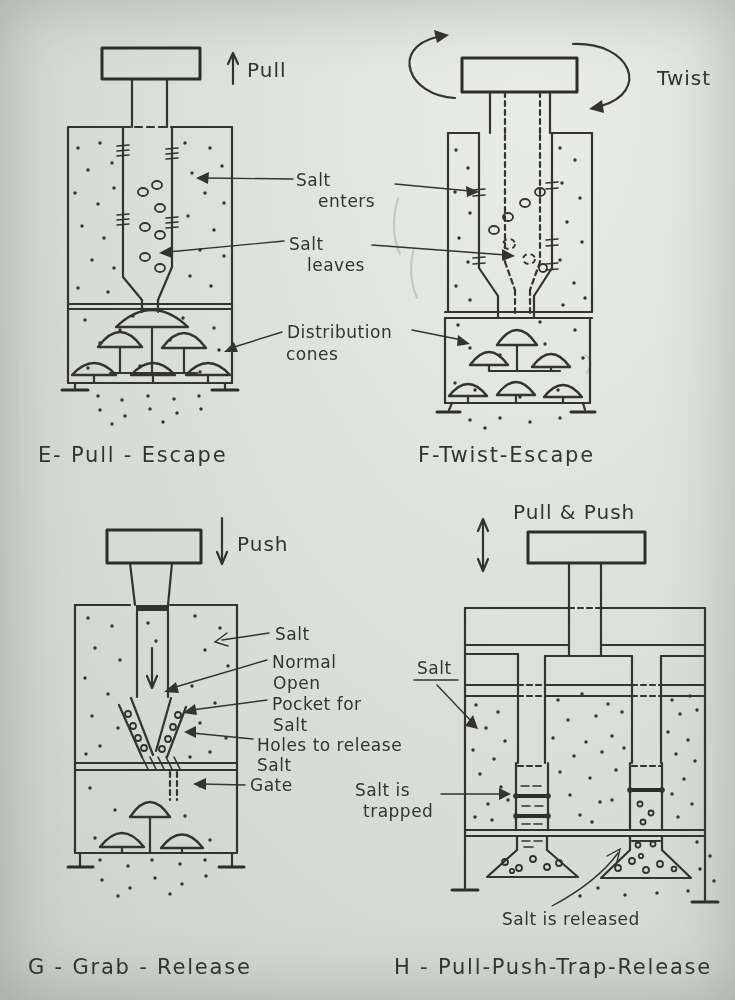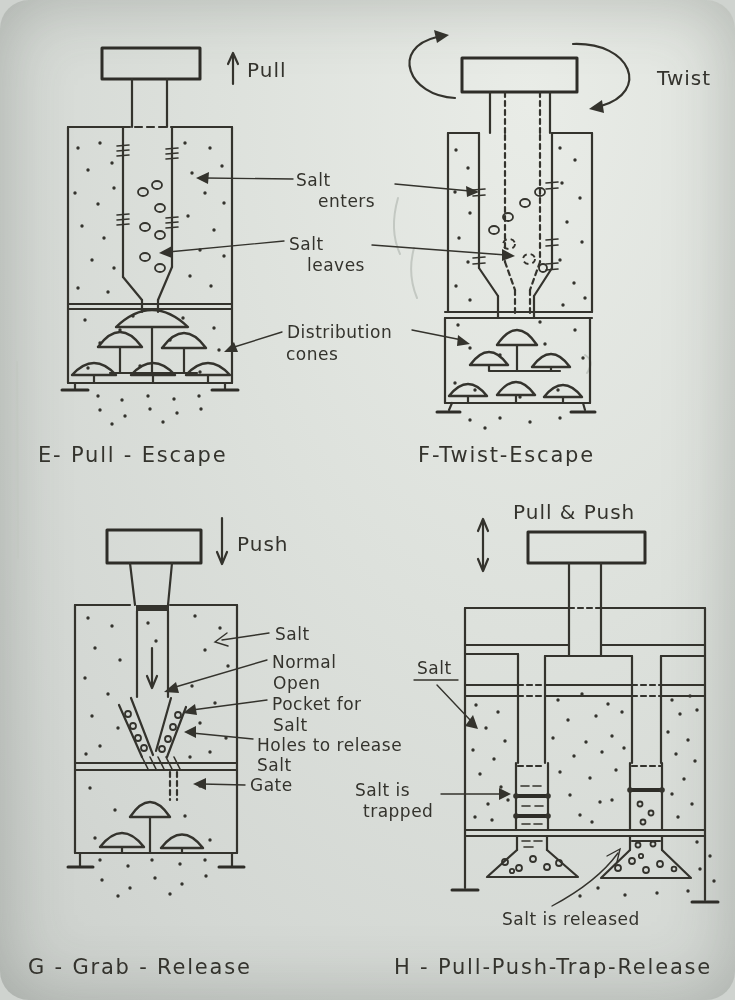--- a/index.html
+++ b/index.html
@@ -1,20 +1,19 @@
 <!DOCTYPE html>
 <html><head>
 <meta charset="utf-8">
 <style>
   html,body{margin:0;padding:0;background:#cfd3cf;}
   .paper{
     position:relative;width:735px;height:1000px;overflow:hidden;
     background:radial-gradient(ellipse at 72% 10%, #e9ece7 0%, #dde1dc 42%, #d3d7d3 78%, #cbcfcb 100%);
     box-shadow:inset 0 0 70px rgba(55,60,55,.28);
-    border-radius:29px;
   }
   svg{display:block;}
   svg text{font-family:"DejaVu Sans","Liberation Sans",sans-serif;fill:#34332d;}
   .hand{font-size:17px;letter-spacing:.5px;}
   .hand-lg{font-size:20px;letter-spacing:1px;}
   .caption{font-size:21px;letter-spacing:1.8px;}
   .ink{stroke:#34332d;stroke-width:2.2;fill:none;stroke-linecap:round;stroke-linejoin:round;}
   .ink3{stroke:#2e2d28;stroke-width:3;fill:none;stroke-linecap:round;stroke-linejoin:round;}
   .thin{stroke:#34332d;stroke-width:1.4;fill:none;stroke-linecap:round;}
   .tick{stroke:#34332d;stroke-width:1.6;fill:none;stroke-linecap:round;}

